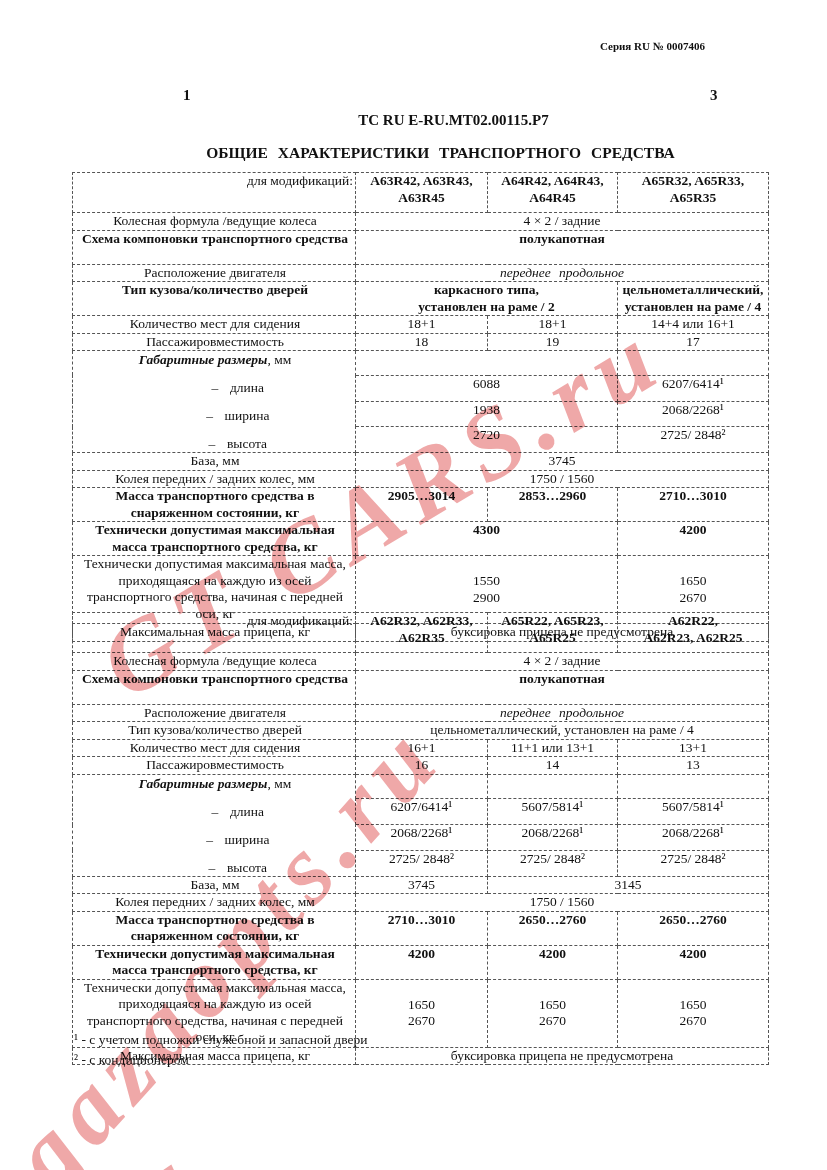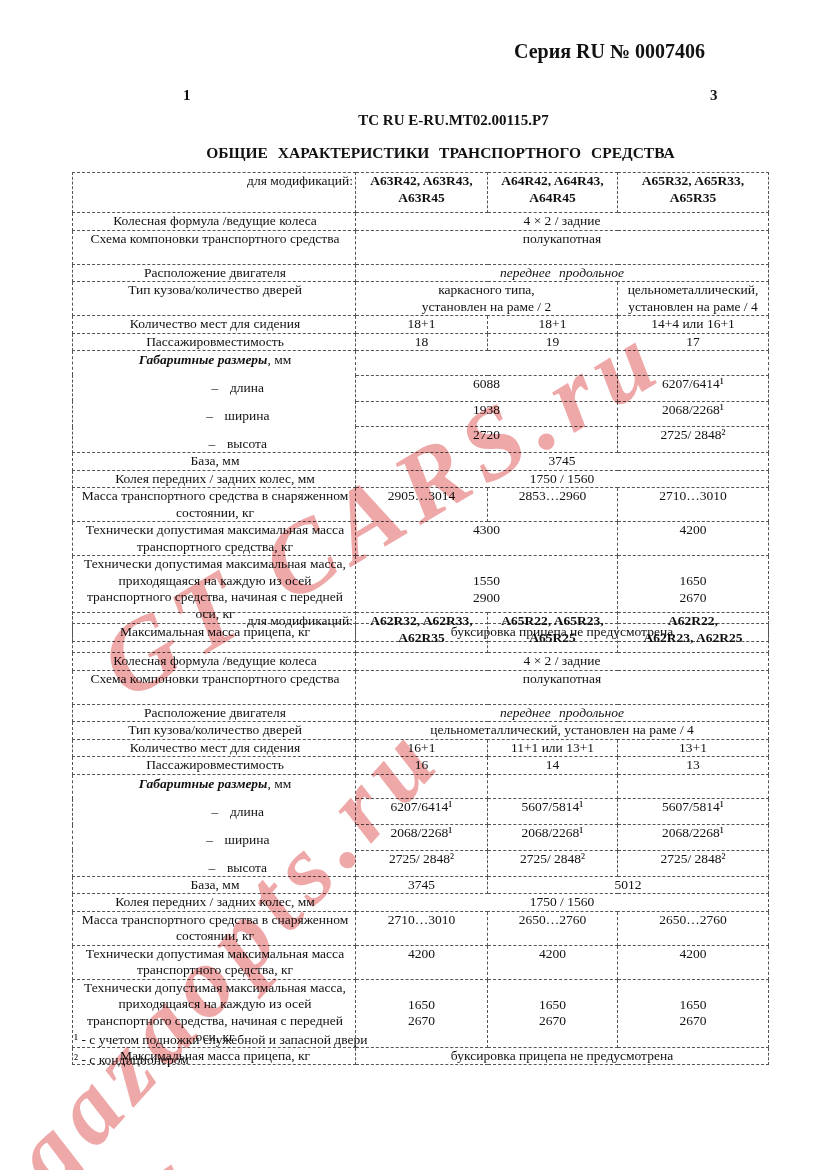--- a/index.html
+++ b/index.html
@@ -6,39 +6,39 @@
   #page{
     position:relative;
     width:827px;height:1170px;
     background:#ffffff;
     overflow:hidden;
     font-family:"Liberation Serif", serif;
     color:#111;
     margin:0 auto;
   }
   
-  .series{position:absolute;top:40px;right:122px;font-size:20px;font-weight:bold;}
+  .series{position:absolute;top:40px;right:122px;font-size:11px;font-weight:bold;}
   .pnum{position:absolute;top:87px;font-size:15px;font-weight:bold;}
   .pnum.left{left:183px;}
   .pnum.right{left:710px;}
   .docnum{position:absolute;top:112px;left:0;width:100%;text-align:center;font-size:15px;font-weight:bold;padding-left:40px;}
   .sect-title{position:absolute;top:144px;left:0;width:100%;text-align:center;font-size:15.5px;font-weight:bold;word-spacing:6px;padding-left:27px;}
   
   .spec{position:absolute;left:72px;width:696px;border-collapse:collapse;table-layout:fixed;font-size:13.5px;line-height:16.5px;}
   .t1{top:172px;}
   .t2{top:612px;}
   .spec td{border:1px dashed #555;padding:0 3px;vertical-align:top;overflow:hidden;}
   .spec td.lbl{text-align:center;padding-left:5px;}
   .spec td.v{text-align:center;}
   .spec td.vm{vertical-align:middle;}
   .hdr-lbl{text-align:right !important;padding-right:2px !important;}
   .mods{font-weight:bold;text-align:center;}
   .pre{white-space:pre-line;}
   .h17{height:17px;}
-  .h34{height:34px;}
+  .h34{height:34px;font-weight:bold;}
   .h40{height:40px;margin-top:12px;}
   .h68{height:68px;margin-top:8px;}
   .wsp{word-spacing:5px;font-style:italic;}
   .dims-title{line-height:17px;}
   .dims-title .b{font-weight:bold;font-style:italic;}
   .dim-item{line-height:17px;padding-left:34px;margin-top:11px;}
   .dim-item .dash{display:inline-block;width:30px;}
   
   .footnotes{position:absolute;left:74px;top:1030px;font-size:13.5px;line-height:20px;}
   
@@ -237,21 +237,21 @@
       <td class="v">2068/2268¹</td>
     </tr>
     <tr class="h17">
       <td class="v">2725/ 2848²</td>
       <td class="v">2725/ 2848²</td>
       <td class="v">2725/ 2848²</td>
     </tr>
     <tr class="h17">
       <td class="lbl">База, мм</td>
       <td class="v">3745</td>
-      <td class="v" colspan="2">5012</td>
+      <td class="v" colspan="2">3145</td>
     </tr>
     <tr class="h17">
       <td class="lbl">Колея передних / задних колес, мм</td>
       <td class="v" colspan="3">1750 / 1560</td>
     </tr>
     <tr class="h34">
       <td class="lbl">Масса транспортного средства в снаряженном состоянии, кг</td>
       <td class="v">2710…3010</td>
       <td class="v">2650…2760</td>
       <td class="v">2650…2760</td>

